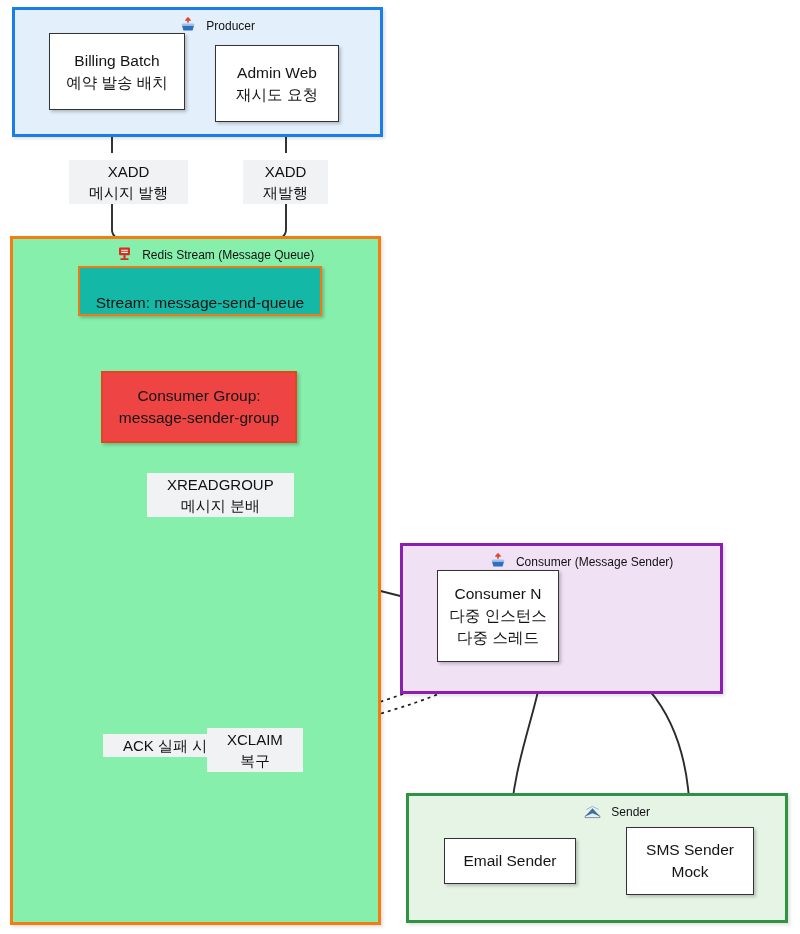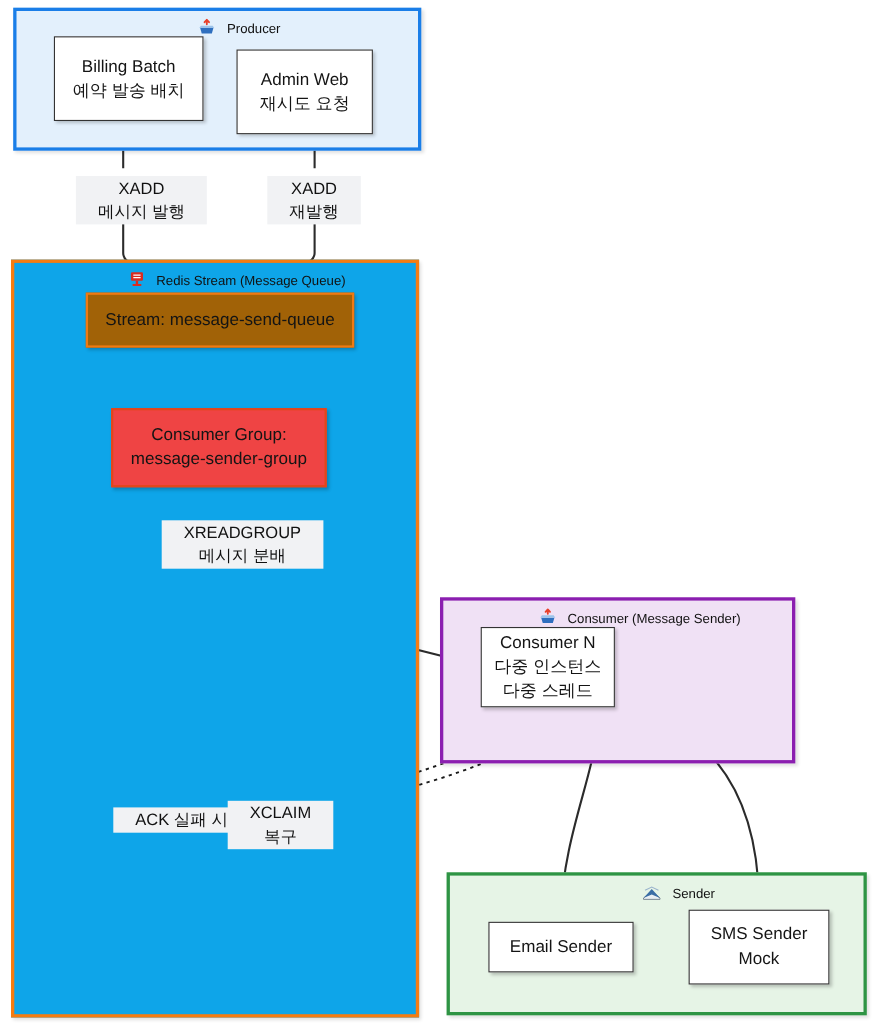--- a/index.html
+++ b/index.html
@@ -12,41 +12,41 @@
   svg#wires{position:absolute;left:0;top:0;width:800px;height:934px;overflow:visible;}
 
   
   .group{position:absolute;box-sizing:border-box;border-style:solid;border-width:3px;
          box-shadow:2px 2px 3px rgba(0,0,0,.12);}
   .group-title{position:absolute;top:6px;left:0;width:100%;text-align:center;
                font-size:12px;color:#111;line-height:20px;pointer-events:none;padding-left:20px;}
   .group-title .tico{display:inline-block;vertical-align:-3px;margin-right:7px;}
 
   #grp-producer{left:12px;top:7px;width:371px;height:130px;background:#e3f0fc;border-color:#1a7ee8;}
-  #grp-redis   {left:10px;top:236px;width:371px;height:689px;background:#0ea5e9;border-color:#f57c11;}
+  #grp-redis   {left:10px;top:236px;width:371px;height:689px;background:#86efac;border-color:#f57c11;}
   #grp-consumer{left:400px;top:543px;width:323px;height:151px;background:#f0e1f5;border-color:#8b1fb0;}
   #grp-sender  {left:406px;top:793px;width:382px;height:130px;background:#e6f4e6;border-color:#2e9444;}
 
   
   .node{position:absolute;box-sizing:border-box;display:flex;flex-direction:column;
         align-items:center;justify-content:center;text-align:center;
         font-size:15.5px;color:#141414;line-height:22px;
         box-shadow:2px 2px 3px rgba(0,0,0,.22);}
   .node .l2{display:block;}
   .white-node{background:#ffffff;border:1.6px solid #333333;}
-  .stream-node{background:#a16207;border:2.4px solid #f07a12;}
+  .stream-node{background:#14b8a6;border:2.4px solid #f07a12;justify-content:flex-end;}
   .cgroup-node{background:#ef4444;border:2.4px solid #e2461a;}
   .pending-node{background:#fb9b81;border:2.4px solid #d6411d;}
 
   #n-billing  {left:49px; top:33px;  width:136px;height:77px;}
   #n-admin    {left:215px;top:33px;  width:124px;height:77px;margin-top:12px;}
   #n-stream   {left:78px; top:266px; width:244px;height:50px;}
   #n-cgroup   {left:101px;top:371px; width:196px;height:72px;}
   #n-pending  {left:110px;top:833px; width:166px;height:58px;}
-  #n-consumer {left:437px;top:570px; width:122px;height:73px;}
+  #n-consumer {left:437px;top:570px; width:122px;height:92px;}
   #n-email    {left:444px;top:838px; width:132px;height:46px;}
   #n-sms      {left:626px;top:827px; width:128px;height:68px;}
 
   
   .edge-label{position:absolute;background:#f1f2f4;color:#111;font-size:15px;line-height:21px;
               text-align:center;padding:1px 20px;box-sizing:border-box;white-space:nowrap;}
   #lbl-xadd1  {left:69px; top:160px;}
   #lbl-xadd2  {left:243px;top:160px;}
   #lbl-xread  {left:147px;top:473px;}
   #lbl-ack    {left:103px;top:734px;}

